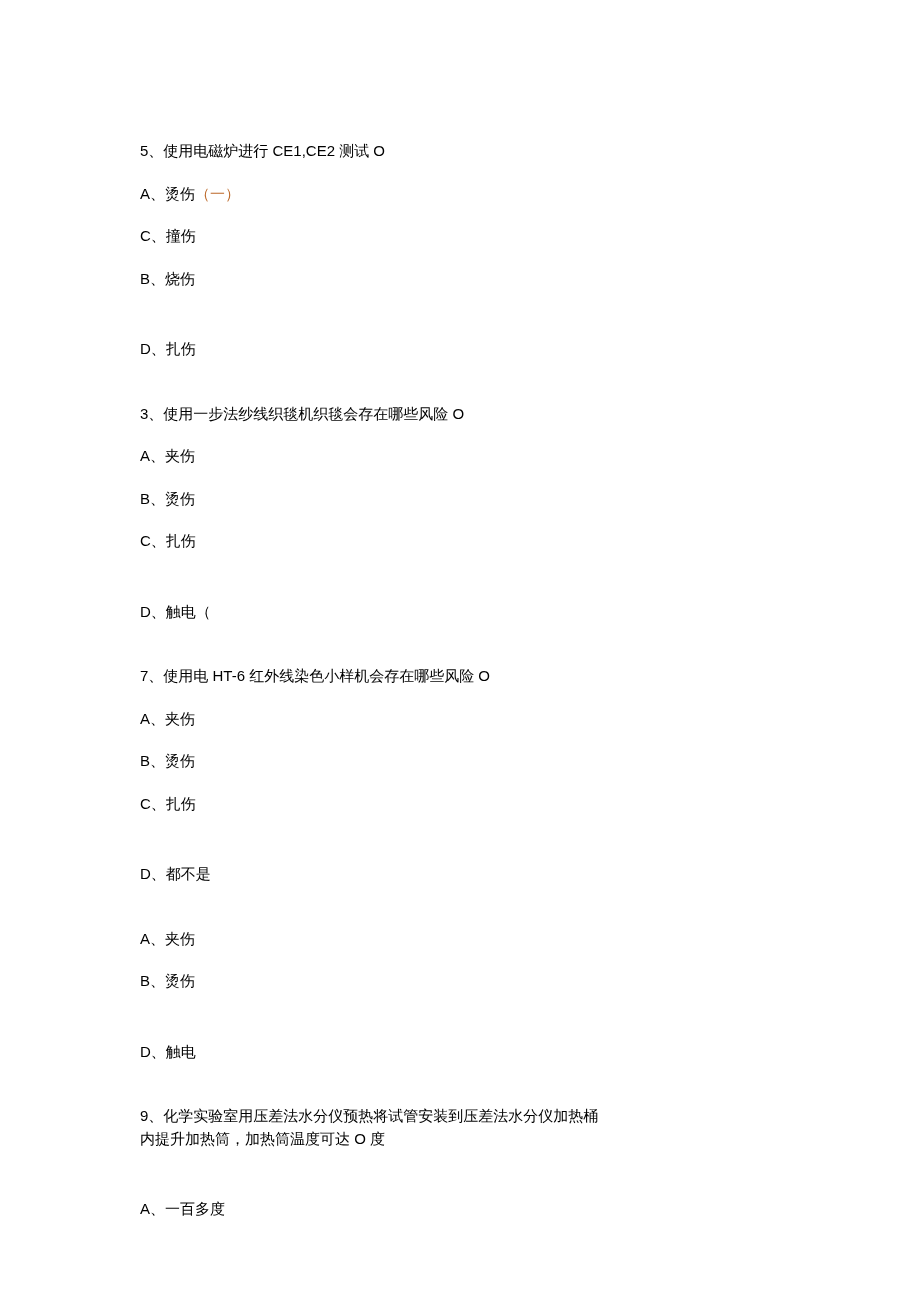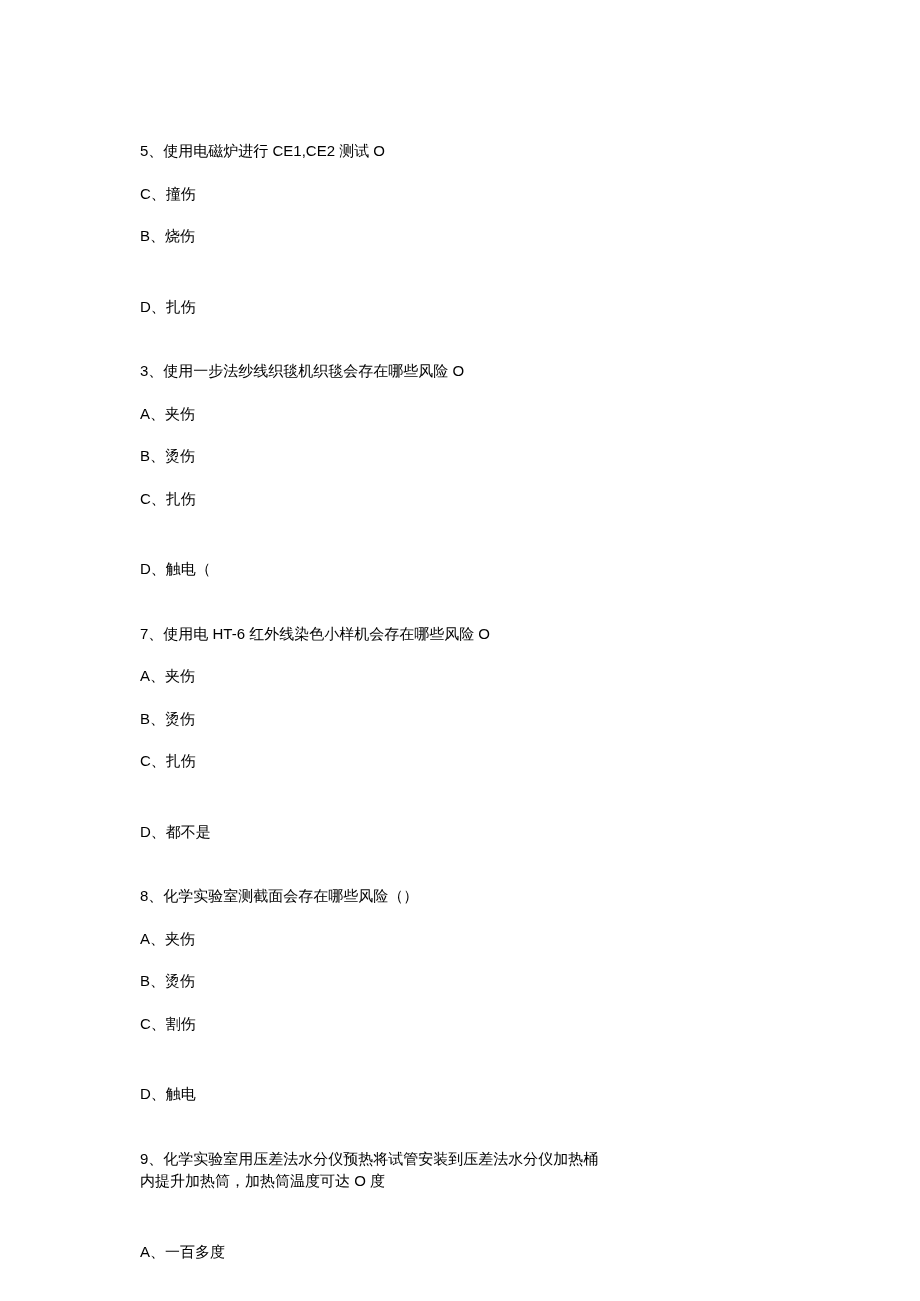--- a/index.html
+++ b/index.html
@@ -31,20 +31,21 @@
     color: #bd6a2b;
   }
 </style>
 </head>
 <body>
 
 <div class="page">
 
   <div class="question-block">
     <div class="q-line">5、使用电磁炉进行 CE1,CE2 测试 O</div>
+    <div class="opt-line"><span>A、烫伤</span><span class="answer-mark">（一）</span></div>
     <div class="opt-line"><span>C、撞伤</span></div>
     <div class="opt-line"><span>B、烧伤</span></div>
     <div class="opt-line"><span>D、扎伤</span></div>
   </div>
 
   <div class="question-block">
     <div class="q-line">3、使用一步法纱线织毯机织毯会存在哪些风险 O</div>
     <div class="opt-line"><span>A、夹伤</span></div>
     <div class="opt-line"><span>B、烫伤</span></div>
     <div class="opt-line"><span>C、扎伤</span></div>
@@ -53,24 +54,22 @@
 
   <div class="question-block">
     <div class="q-line">7、使用电 HT-6 红外线染色小样机会存在哪些风险 O</div>
     <div class="opt-line"><span>A、夹伤</span></div>
     <div class="opt-line"><span>B、烫伤</span></div>
     <div class="opt-line"><span>C、扎伤</span></div>
     <div class="opt-line"><span>D、都不是</span></div>
   </div>
 
   <div class="question-block">
-    <div class="q-line">8、化学实验室测截面会存在哪些风险（）</div>
     <div class="opt-line"><span>A、夹伤</span></div>
     <div class="opt-line"><span>B、烫伤</span></div>
-    <div class="opt-line"><span>C、割伤</span></div>
     <div class="opt-line"><span>D、触电</span></div>
   </div>
 
   <div class="question-block">
     <div class="q-line">9、化学实验室用压差法水分仪预热将试管安装到压差法水分仪加热桶内提升加热筒，加热筒温度可达 O 度</div>
     <div class="opt-line"><span>A、一百多度</span></div>
   </div>
 
 </div>
 

